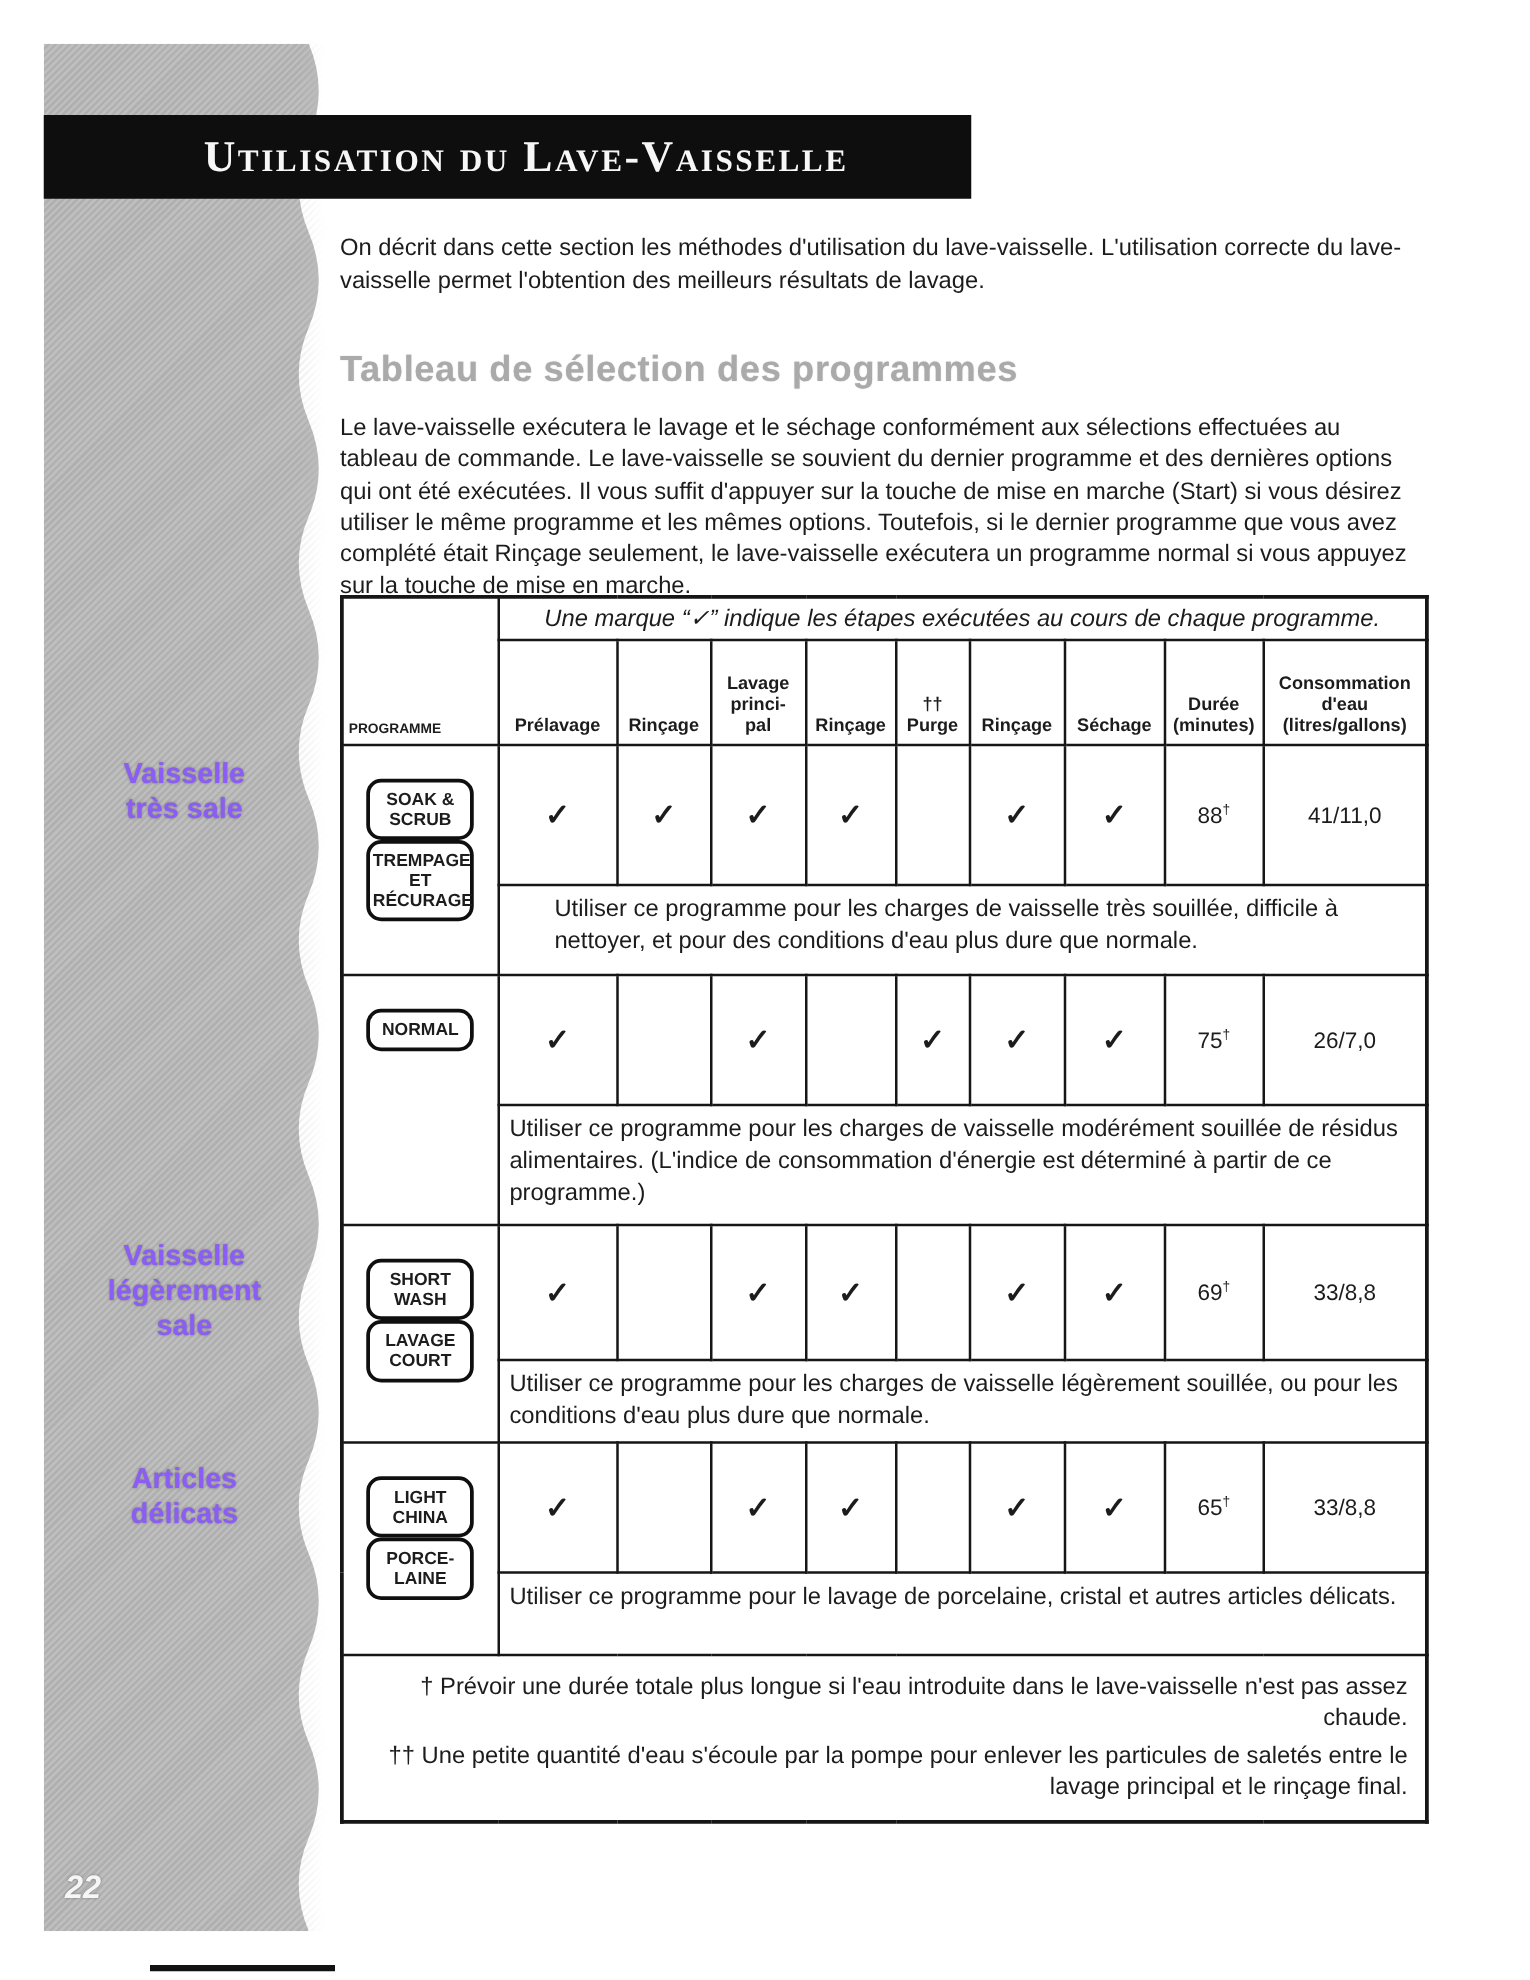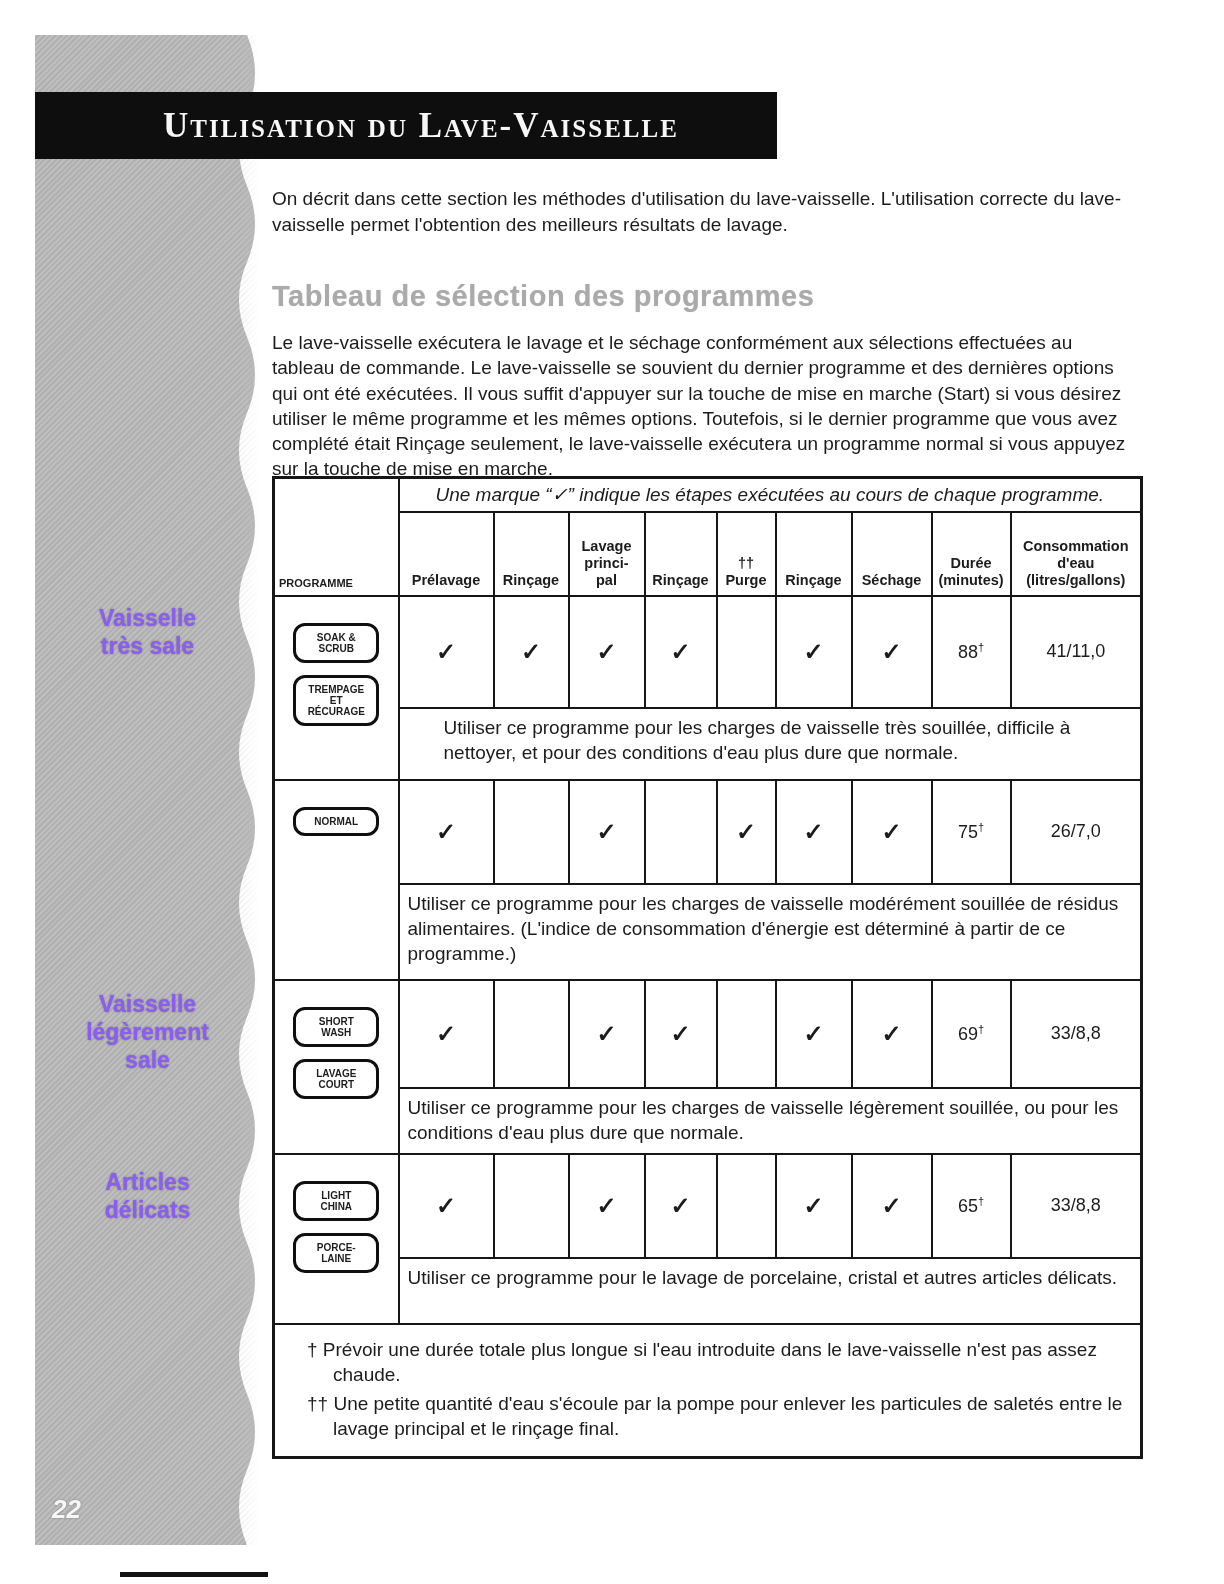--- a/index.html
+++ b/index.html
@@ -79,42 +79,42 @@
   }
   td.prog-col-head {
     vertical-align:bottom; text-align:left;
     font-weight:bold; font-size:11px; padding:4px 2px 6px 4px;
   }
   td.prog-cell { vertical-align:top; text-align:center; }
   .btn {
     display:block; width:86px; margin:0 auto;
     border:3px solid #0f0f0f; border-radius:12px;
     background:#fff;
-    font-weight:bold; font-size:10px; line-height:1.12;
+    font-weight:bold; font-size:14px; line-height:1.12;
     white-space:pre-line; text-align:center;
     padding:6px 2px;
   }
   .btn.mt-lg { margin-top:26px; }
-  .btn.mt-sm { margin-top:12px; }
+  .btn.mt-sm { }
   td.step-cell { text-align:center; vertical-align:middle; }
   .check-mark { font-size:24px; font-weight:bold; }
   td.duration-cell, td.water-cell { text-align:center; vertical-align:middle; font-size:18px; }
   td.duration-cell sup { font-size:11px; }
   td.desc-cell { vertical-align:top; text-align:left; padding:6px 10px 4px 8px; line-height:1.33; font-size:19px; }
 
   tr.r-check-0 td { height:112px; }
   tr.r-desc-0  td { height:72px;padding-left:44px;  }
   tr.r-check-1 td { height:104px; }
   tr.r-desc-1  td { height:96px;  }
   tr.r-check-2 td { height:108px; }
   tr.r-desc-2  td { height:66px;  }
   tr.r-check-3 td { height:104px; }
   tr.r-desc-3  td { height:66px;  }
 
-  td.foot-cell { vertical-align:top; padding:12px 14px 10px; height:118px; }
+  td.foot-cell { vertical-align:top; padding:12px 14px 10px; height:118px;text-align:right; }
   .footnote { padding-left:44px; text-indent:-26px; font-size:19px; line-height:1.33; margin-bottom:4px; }
 </style>
 </head>
 <body>
 
 <div class="page">
 
   <div class="sidebar">
     <svg viewBox="0 0 232 1510" preserveAspectRatio="none">
       <path fill="#b9bab9" d="M0 0 H212

